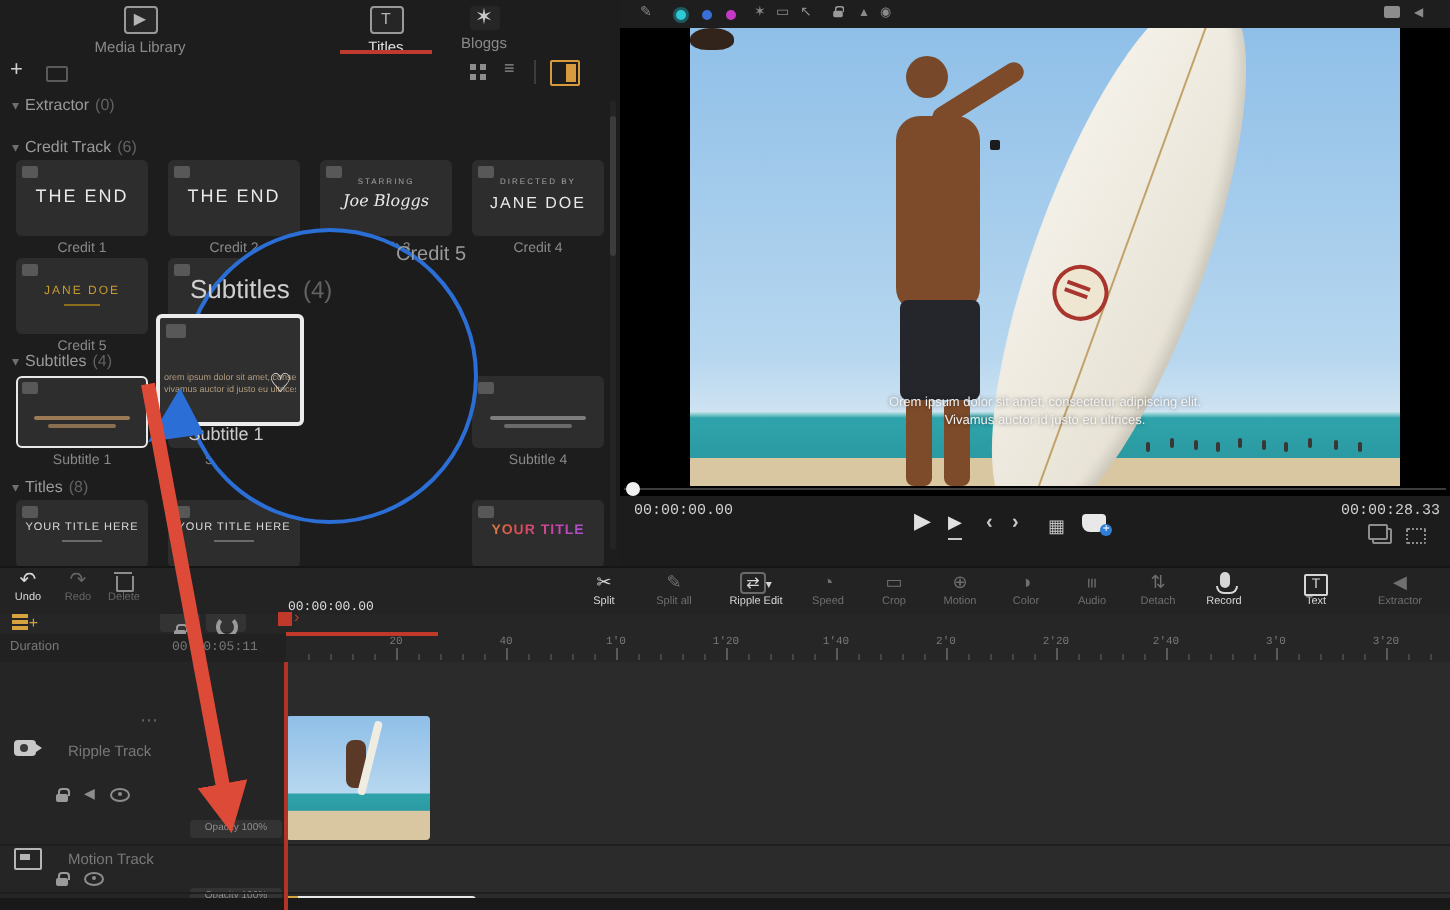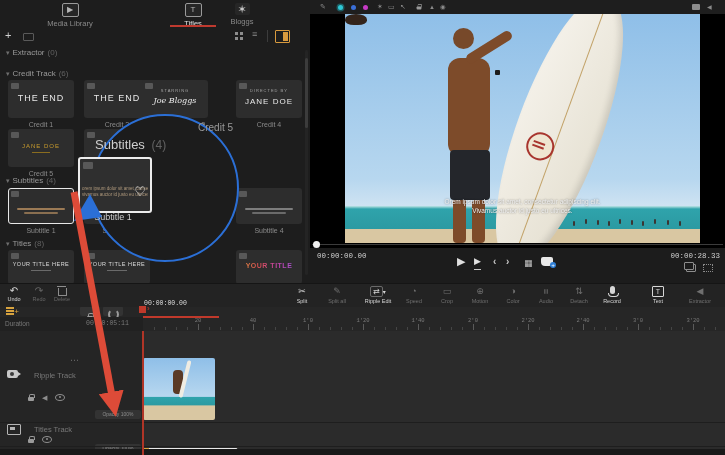--- a/index.html
+++ b/index.html
@@ -196,21 +196,21 @@
       <span class="car">▾</span><span>Credit Track</span><span class="sc">(6)</span>
     </div>
     <div class="thumb" style="left:8px;top:80px">
       <span class="badge"></span>
       <div class="big-line">THE END</div>
     </div>
     <div class="thumb" style="left:84px;top:80px">
       <span class="badge"></span>
       <div class="big-line">THE END</div>
     </div>
-    <div class="thumb" style="left:142px;top:80px">
+    <div class="thumb" style="left:160px;top:80px">
       <span class="badge"></span>
       <div class="kicker">STARRING</div>
       <div class="script-line">Joe Bloggs</div>
     </div>
     <div class="thumb" style="left:236px;top:80px">
       <span class="badge"></span>
       <div class="kicker">DIRECTED BY</div>
       <div class="name-line">JANE DOE</div>
     </div>
     <div class="tlab" style="left:8px;top:121px">Credit 1</div>
@@ -520,21 +520,21 @@
         <span class="lock"></span>
         <span class="spk">◀</span>
         <span class="eye"></span>
       </div>
       <div class="opill" style="top:79px"><span>Opacity 100%</span></div>
 
       <div class="tsep" style="top:91px"></div>
       <span class="ovl">
           <i></i>
         </span>
-      <div class="tname" style="top:94px">Titles Track</div>
+      <div class="tname" style="top:94px">Motion Track</div>
       <div class="trow-ic" style="left:28px;top:104px">
         <span class="lock"></span>
         <span class="eye"></span>
       </div>
       <div class="opill" style="top:113px"><span>Opacity 100%</span></div>
 
       <div class="tsep" style="top:115px"></div>
       <div id="ttrack-ic">T</div>
 
       <div class="tname" style="top:123px">Subtitle Track</div>

